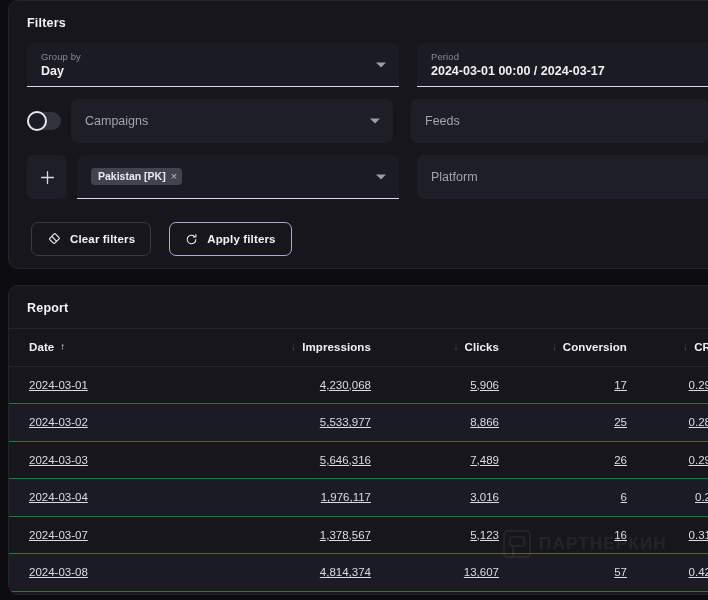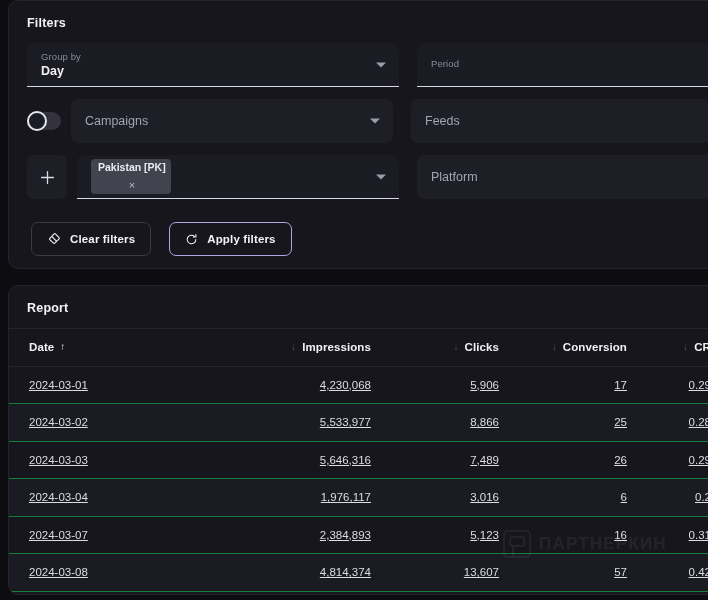--- a/index.html
+++ b/index.html
@@ -117,21 +117,20 @@
     align-items: center;
     gap: 5px;
     background: #43434f;
     border-radius: 4px;
     padding: 2px 5px 2px 7px;
     font-size: 10.5px;
     font-weight: bold;
     color: #eaeaf2;
     line-height: 13px;
     align-self: flex-start;
-    flex-direction: column;
   }
   .chip .chip-x {
     font-size: 11px;
     color: #b9b9c6;
     font-weight: normal;
     cursor: pointer;
   }
 
   
   .toggle {
@@ -278,20 +277,21 @@
     <div class="filters-grid">
 
       <div class="frow">
         <div class="field filled w-left">
           <span class="flabel">Group by</span>
           <span class="fvalue">Day</span>
           <span class="caret"></span>
         </div>
         <div class="field filled w-right">
           <span class="flabel">Period</span>
+          <span class="fvalue">2024-03-01 00:00 / 2024-03-17</span>
         </div>
       </div>
 
       <div class="frow">
         <div class="fcol">
           <div class="toggle">
             <span class="knob"></span>
           </div>
           <div class="field w-left2">
             <span class="fplaceholder">Campaigns</span>
@@ -405,21 +405,21 @@
           </tr>
           <tr>
             <td class="c-date">2024-03-04</td>
             <td class="c-impr num">1,976,117</td>
             <td class="c-click num">3,016</td>
             <td class="c-conv num">6</td>
             <td class="c-cr num">0.2</td>
           </tr>
           <tr>
             <td class="c-date">2024-03-07</td>
-            <td class="c-impr num">2,384,893</td>
+            <td class="c-impr num">1,378,567</td>
             <td class="c-click num">5,123</td>
             <td class="c-conv num">16</td>
             <td class="c-cr num">0.31</td>
           </tr>
           <tr>
             <td class="c-date">2024-03-08</td>
             <td class="c-impr num">4,814,374</td>
             <td class="c-click num">13,607</td>
             <td class="c-conv num">57</td>
             <td class="c-cr num">0.42</td>

